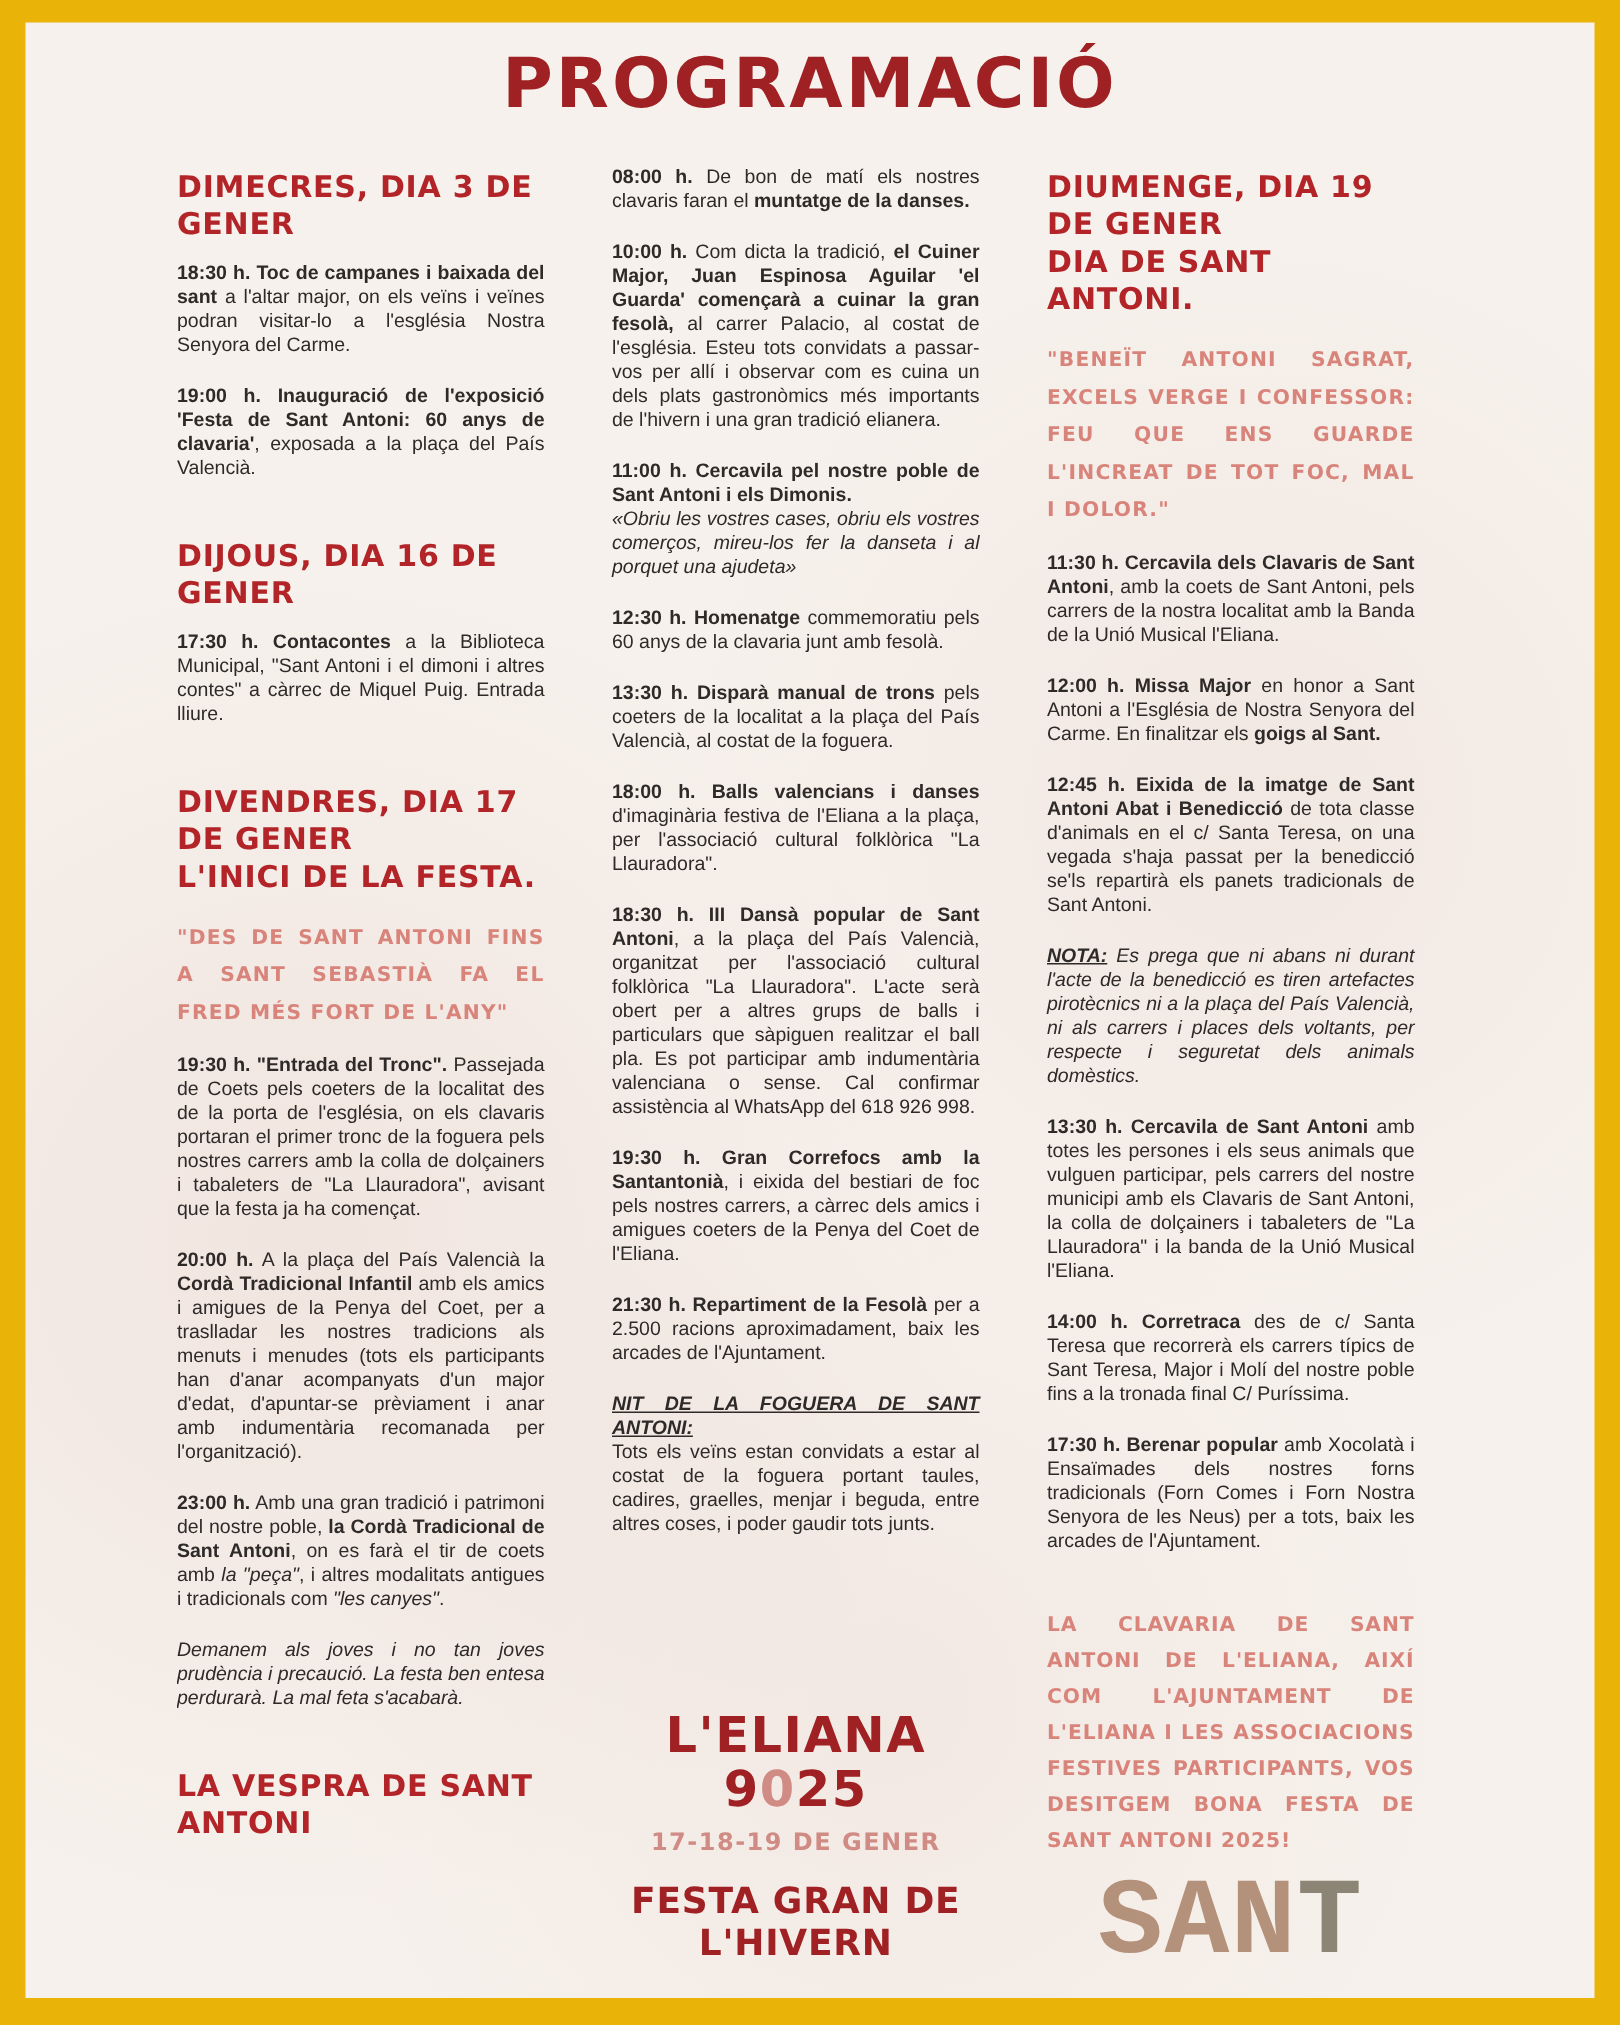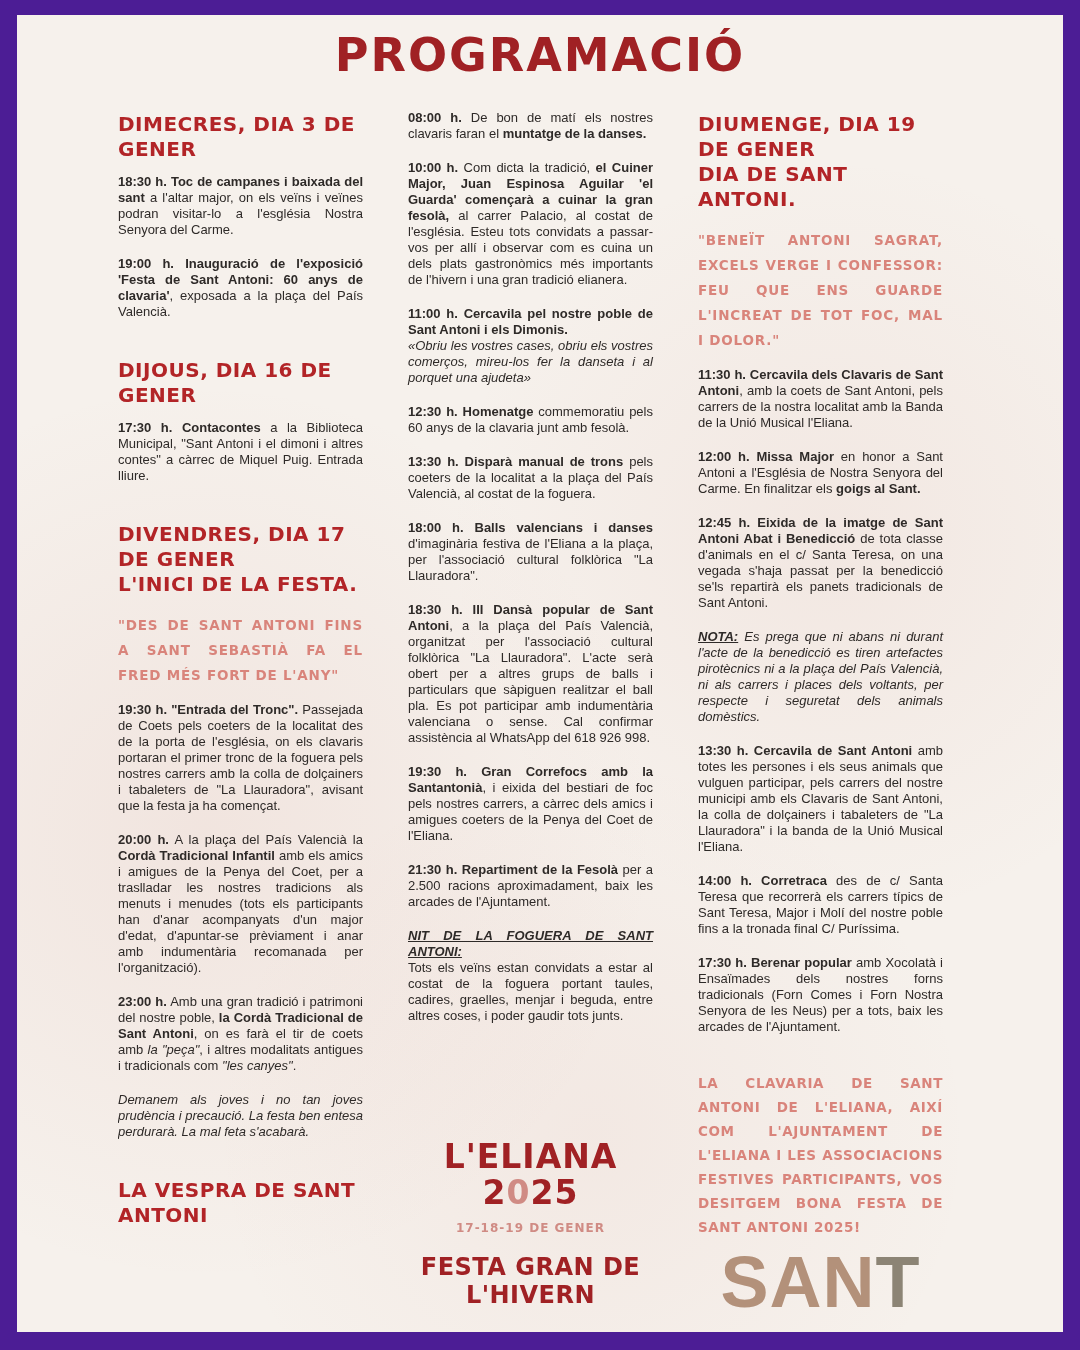--- a/index.html
+++ b/index.html
@@ -1,18 +1,18 @@
 <!DOCTYPE html>
 <html><head>
 <meta charset="utf-8">
 <style>
   html,body{margin:0;padding:0;}
   .page{
     width:1080px;height:1350px;box-sizing:border-box;
-    background:#4c1d95;
+    background:#eab308;
     padding:15px 17px 18px 17px;
     font-family:"Liberation Sans",sans-serif;
     position:relative;
   }
   .inner{
     width:100%;height:100%;box-sizing:border-box;position:relative;overflow:hidden;
     background:
       radial-gradient(circle at 18% 62%, rgba(197,118,106,0.10), transparent 38%),
       radial-gradient(circle at 78% 40%, rgba(197,118,106,0.08), transparent 34%),
       radial-gradient(circle at 55% 85%, rgba(197,118,106,0.07), transparent 30%),
@@ -68,35 +68,35 @@
   .i{font-style:italic;}
   .u{text-decoration:underline;}
   .pink{color:#d08b84;}
   .center-footer{
     margin-top:auto;
     text-align:center;
     font-family:"DejaVu Sans",sans-serif;
     font-weight:bold;
   }
   .cf-big{font-size:33px;line-height:36px;letter-spacing:1px;color:#a02124;margin-bottom:8px;}
-  .cf-mid{font-size:12px;line-height:18px;letter-spacing:1px;color:#d08b84;margin-bottom:16px;}
+  .cf-mid{font-size:16px;line-height:18px;letter-spacing:1px;color:#d08b84;margin-bottom:16px;}
   .cf-small{font-size:24px;line-height:28px;letter-spacing:0.5px;color:#a02124;margin-bottom:6px;}
   .statement{
     margin-top:auto;
     font-family:"DejaVu Sans",sans-serif;
     font-weight:bold;
     font-size:13.5px;line-height:24px;
     letter-spacing:0.6px;
     color:#d9847b;
     text-align:justify;
     margin-bottom:10px;
   }
   .logo{
     text-align:center;
-    font-family:Liberation Sans, sans-serif;
+    font-family:Liberation Mono, monospace;
     font-weight:bold;
   }
   .logo-line1{font-size:72px;line-height:66px;letter-spacing:1px;color:#b3917a;}
   .logo-line1 .tau{color:#8c8475;}
 </style>
 </head>
 <body>
 
 <div class="page">
   <div class="inner">
@@ -130,21 +130,21 @@
           <p class="para"><span class="b">10:00 h.</span><span> Com dicta la tradició, </span><span class="b">el Cuiner Major, Juan Espinosa Aguilar 'el Guarda' començarà a cuinar la gran fesolà,</span><span> al carrer Palacio, al costat de l'església. Esteu tots convidats a passar-vos per allí i observar com es cuina un dels plats gastronòmics més importants de l'hivern i una gran tradició elianera.</span></p>
           <p class="para"><span class="b">11:00 h. Cercavila pel nostre poble de Sant Antoni i els Dimonis.<br></span><span class="i">«Obriu les vostres cases, obriu els vostres comerços, mireu-los fer la danseta i al porquet una ajudeta»</span></p>
           <p class="para"><span class="b">12:30 h. Homenatge</span><span> commemoratiu pels 60 anys de la clavaria junt amb fesolà.</span></p>
           <p class="para"><span class="b">13:30 h. Disparà manual de trons</span><span>  pels coeters de la localitat a la plaça del País Valencià, al costat de la foguera.</span></p>
           <p class="para"><span class="b">18:00 h. Balls valencians i danses</span><span> d'imaginària festiva de l'Eliana a la plaça, per l'associació cultural folklòrica "La Llauradora".</span></p>
           <p class="para"><span class="b">18:30 h. III Dansà popular de Sant Antoni</span><span>, a la plaça del País Valencià, organitzat per l'associació cultural folklòrica "La Llauradora". L'acte serà obert per a altres grups de balls i particulars que sàpiguen realitzar el ball pla. Es pot participar amb indumentària valenciana o sense. Cal confirmar assistència al WhatsApp del 618 926 998.</span></p>
           <p class="para"><span class="b">19:30 h. Gran Correfocs amb la Santantonià</span><span>, i eixida del bestiari de foc pels nostres carrers, a càrrec dels amics i amigues coeters de la Penya del Coet de l'Eliana.</span></p>
           <p class="para"><span class="b">21:30 h. Repartiment de la Fesolà</span><span> per a 2.500 racions aproximadament, baix les arcades de l'Ajuntament.</span></p>
           <p class="para"><span class="b i u">NIT DE LA FOGUERA DE SANT ANTONI:</span><span><br>Tots els veïns estan convidats a estar al costat de la foguera portant taules, cadires, graelles, menjar i beguda, entre altres coses, i poder gaudir tots junts.</span></p>
           <div class="center-footer">
-            <div class="cf-big"><span>L'ELIANA 2</span><span class="pink">0</span><span>25</span></div>
+            <div class="cf-big"><span>L'ELIANA 9</span><span class="pink">0</span><span>25</span></div>
             <div class="cf-mid"><span>17-18-19 DE GENER</span></div>
             <div class="cf-small"><span>FESTA GRAN DE L'HIVERN</span></div>
           </div>
         </div>
         <div class="col">
           <div class="day-header">
             <div>DIUMENGE, DIA 19 DE GENER</div>
             <div>DIA DE SANT ANTONI.</div>
           </div>
           <div class="quote">"BENEÏT ANTONI SAGRAT, EXCELS VERGE I CONFESSOR: FEU QUE ENS GUARDE L'INCREAT DE TOT FOC, MAL I DOLOR."</div>

